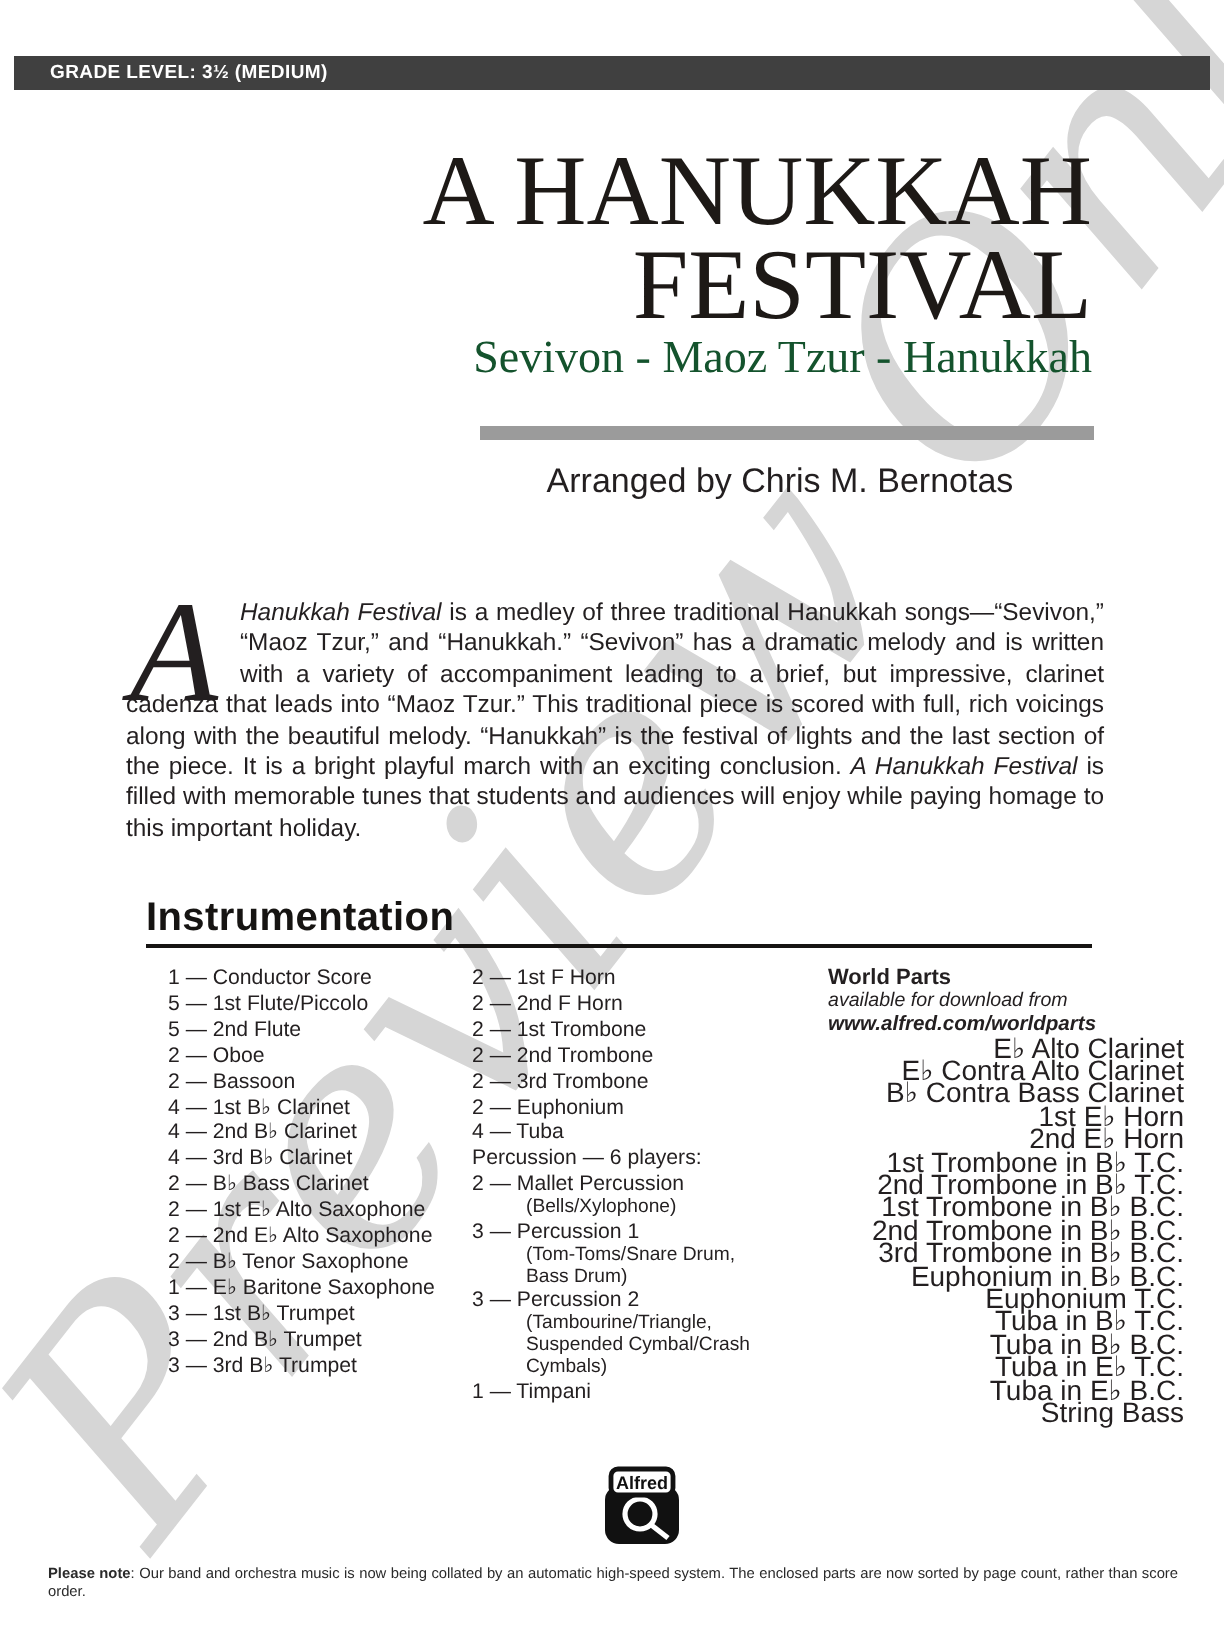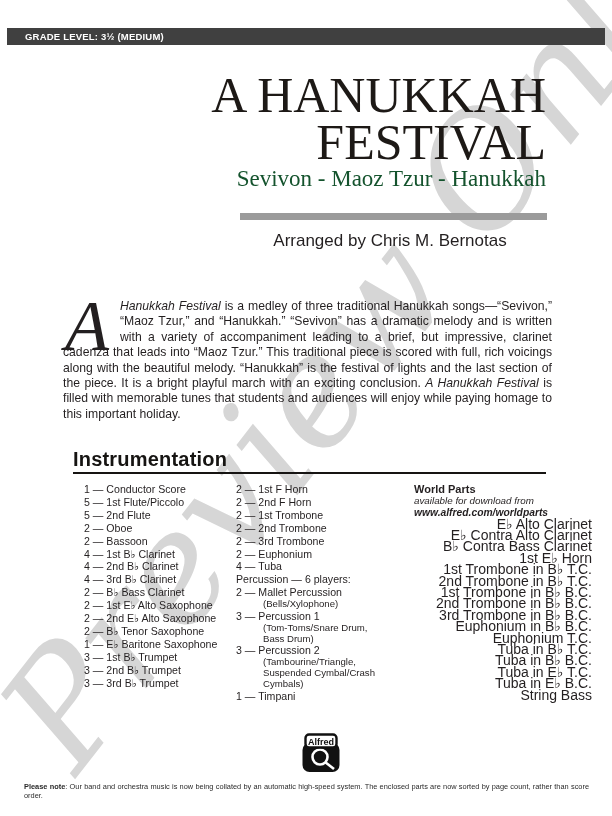--- a/index.html
+++ b/index.html
@@ -123,20 +123,21 @@
 
     <div class="col col3">
       <div class="wp-heading">World Parts</div>
       <div class="wp-availability">available for download from</div>
       <div class="wp-url">www.alfred.com/worldparts</div>
       <div>
           <div class="item">E♭ Alto Clarinet</div>
           <div class="item">E♭ Contra Alto Clarinet</div>
           <div class="item">B♭ Contra Bass Clarinet</div>
           <div class="item">1st E♭ Horn</div>
+          <div class="item">2nd E♭ Horn</div>
           <div class="item">1st Trombone in B♭ T.C.</div>
           <div class="item">2nd Trombone in B♭ T.C.</div>
           <div class="item">1st Trombone in B♭ B.C.</div>
           <div class="item">2nd Trombone in B♭ B.C.</div>
           <div class="item">3rd Trombone in B♭ B.C.</div>
           <div class="item">Euphonium in B♭ B.C.</div>
           <div class="item">Euphonium T.C.</div>
           <div class="item">Tuba in B♭ T.C.</div>
           <div class="item">Tuba in B♭ B.C.</div>
           <div class="item">Tuba in E♭ T.C.</div>

